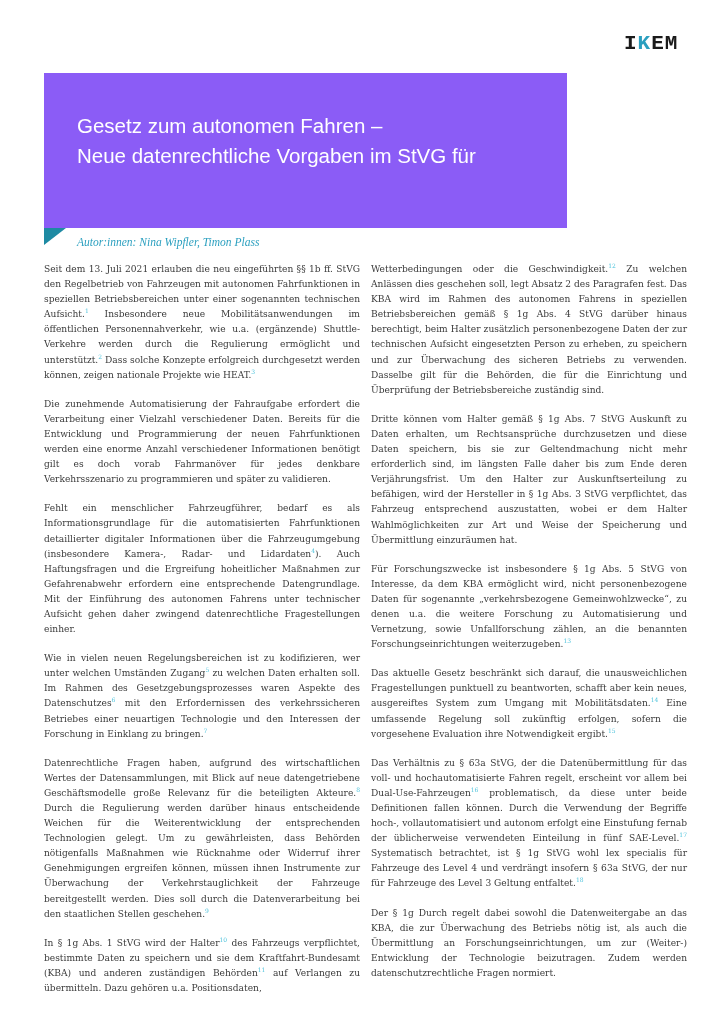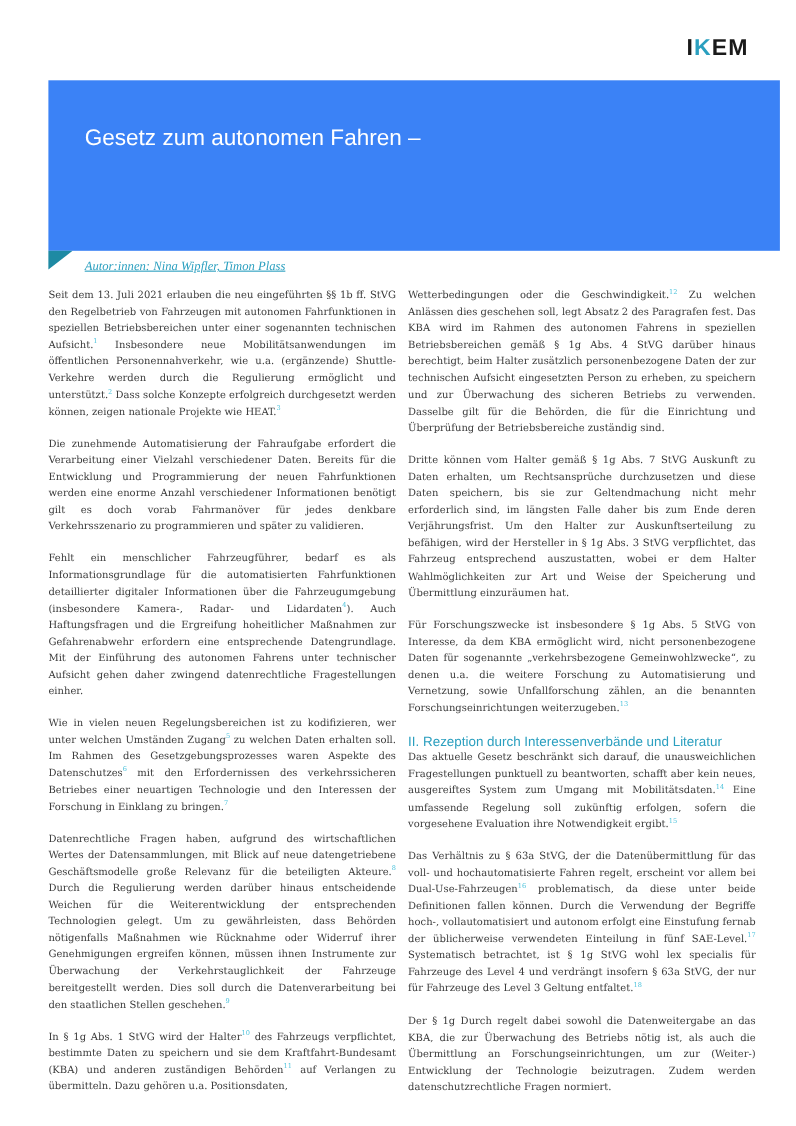--- a/index.html
+++ b/index.html
@@ -1,62 +1,62 @@
 <!DOCTYPE html>
 <html><head>
   <meta charset="utf-8">
   <style>
     html, body { margin: 0; padding: 0; background: #ffffff; }
     body { width: 724px; height: 1024px; position: relative; overflow: hidden;
            font-family: "DejaVu Serif", serif; color: #3a3a3a; }
-    .logo { position: absolute; left: 624px; top: 32px; font-family: Liberation Sans, sans-serif;
+    .logo { position: absolute; left: 624px; top: 32px; font-family: Liberation Mono, monospace;
             font-weight: bold; font-size: 21px; letter-spacing: 1px; color: #1a1a1a; }
     .logo .k { color: #2a9fbf; }
-    .header-box { position: absolute; left: 44px; top: 73px; width: 665px; height: 155px;
-                  background: #3b82f6; }
+    .header-box { position: absolute; left: 44px; top: 73px; width: 523px; height: 155px;
+                  background: #8b5cf6; }
     .title { position: absolute; left: 33px; top: 38px; margin: 0; color: #ffffff;
              font-family: "Liberation Sans", sans-serif; font-weight: normal; font-size: 20.5px;
              line-height: 29.5px; }
     .title span { display: block; }
     .corner { position: absolute; left: 44px; top: 228px; width: 0; height: 0;
               border-top: 17px solid #1e8aa3; border-right: 22px solid transparent; }
     .authors { position: absolute; left: 77px; top: 236px; font-family: "Liberation Serif", serif;
-               font-style: italic; font-size: 11.5px; color: #2a9fbf; text-decoration: underline; }
+               font-style: italic; font-size: 11.5px; color: #2a9fbf; }
     .col { position: absolute; top: 262px; width: 316px; font-size: 9.1px; line-height: 15.1px;
            text-align: justify; }
     .col-left { left: 44px; }
     .col-right { left: 371px; }
     .col p { margin: 0 0 14px 0; hyphens: manual; }
     .col h2 { margin: 0; font-family: "Liberation Sans", sans-serif; font-weight: normal;
               font-size: 12.2px; line-height: 16px; color: #2a9fbf; }
     sup { color: #4ec3dc; font-size: 6px; line-height: 0; vertical-align: super; }
   </style>
 </head>
 <body>
 
 <div class="logo"><span>I</span><span class="k">K</span><span>EM</span></div>
 
 <div class="header-box">
   <h1 class="title">
     <span>Gesetz zum autonomen Fahren –</span>
+    <span>Neue datenrechtliche Vorgaben im StVG für</span>
   </h1>
 </div>
 <div class="corner"></div>
 <div class="authors">Autor:innen: Nina Wipfler, Timon Plass</div>
 
 <div class="col col-left">
   <p><span>Seit dem 13. Juli 2021 erlauben die neu eingeführten §§ 1b ff. StVG den Regelbetrieb von Fahrzeugen mit autonomen Fahrfunktionen in speziellen Betriebsbereichen unter einer sogenannten technischen Aufsicht.</span><sup>1</sup><span> Insbesondere neue Mobilitätsanwendungen im öffentlichen Personennahverkehr, wie u.a. (ergänzende) Shuttle-Verkehre werden durch die Regulierung ermöglicht und unterstützt.</span><sup>2</sup><span> Dass solche Konzepte erfolgreich durchgesetzt werden können, zeigen nationale Projekte wie HEAT.</span><sup>3</sup></p>
   <p>Die zunehmende Automatisierung der Fahraufgabe erfordert die Verarbeitung einer Vielzahl verschiedener Daten. Bereits für die Entwicklung und Programmierung der neuen Fahrfunktionen werden eine enorme Anzahl verschiedener Informationen benötigt gilt es doch vorab Fahrmanöver für jedes denkbare Verkehrsszenario zu programmieren und später zu validieren.</p>
   <p><span>Fehlt ein menschlicher Fahrzeugführer, bedarf es als Informationsgrundlage für die automatisierten Fahrfunktionen detaillierter digitaler Informationen über die Fahrzeugumgebung (insbesondere Kamera-, Radar- und Lidardaten</span><sup>4</sup><span>). Auch Haftungsfragen und die Ergreifung hoheitlicher Maßnahmen zur Gefahrenabwehr erfordern eine entsprechende Datengrundlage. Mit der Einführung des autonomen Fahrens unter technischer Aufsicht gehen daher zwingend datenrechtliche Fragestellungen einher.</span></p>
   <p><span>Wie in vielen neuen Regelungsbereichen ist zu kodifizieren, wer unter welchen Umständen Zugang</span><sup>5</sup><span> zu welchen Daten erhalten soll. Im Rahmen des Gesetzgebungsprozesses waren Aspekte des Datenschutzes</span><sup>6</sup><span> mit den Erfordernissen des verkehrssicheren Betriebes einer neuartigen Technologie und den Interessen der Forschung in Einklang zu bringen.</span><sup>7</sup></p>
   <p><span>Datenrechtliche Fragen haben, aufgrund des wirtschaftlichen Wertes der Datensammlungen, mit Blick auf neue datengetriebene Geschäftsmodelle große Relevanz für die beteiligten Akteure.</span><sup>8</sup><span> Durch die Regulierung werden darüber hinaus entscheidende Weichen für die Weiterentwicklung der entsprechenden Technologien gelegt. Um zu gewährleisten, dass Behörden nötigenfalls Maßnahmen wie Rücknahme oder Widerruf ihrer Genehmigungen ergreifen können, müssen ihnen Instrumente zur Überwachung der Verkehrstauglichkeit der Fahrzeuge bereitgestellt werden. Dies soll durch die Datenverarbeitung bei den staatlichen Stellen geschehen.</span><sup>9</sup></p>
   <p><span>In § 1g Abs. 1 StVG wird der Halter</span><sup>10</sup><span> des Fahrzeugs verpflichtet, bestimmte Daten zu speichern und sie dem Kraftfahrt-Bundesamt (KBA) und anderen zuständigen Behörden</span><sup>11</sup><span> auf Verlangen zu übermitteln. Dazu gehören u.a. Positionsdaten,</span></p>
 </div>
 
 <div class="col col-right">
   <p><span>Wetterbedingungen oder die Geschwindigkeit.</span><sup>12</sup><span> Zu welchen Anlässen dies geschehen soll, legt Absatz 2 des Paragrafen fest. Das KBA wird im Rahmen des autonomen Fahrens in speziellen Betriebsbereichen gemäß § 1g Abs. 4 StVG darüber hinaus berechtigt, beim Halter zusätzlich personenbezogene Daten der zur technischen Aufsicht eingesetzten Person zu erheben, zu speichern und zur Überwachung des sicheren Betriebs zu verwenden. Dasselbe gilt für die Behörden, die für die Einrichtung und Überprüfung der Betriebsbereiche zuständig sind.</span></p>
   <p>Dritte können vom Halter gemäß § 1g Abs. 7 StVG Auskunft zu Daten erhalten, um Rechtsansprüche durchzusetzen und diese Daten speichern, bis sie zur Geltendmachung nicht mehr erforderlich sind, im längsten Falle daher bis zum Ende deren Verjährungsfrist. Um den Halter zur Auskunftserteilung zu befähigen, wird der Hersteller in § 1g Abs. 3 StVG verpflichtet, das Fahrzeug entsprechend auszustatten, wobei er dem Halter Wahlmöglichkeiten zur Art und Weise der Speicherung und Übermittlung einzuräumen hat.</p>
   <p><span>Für Forschungszwecke ist insbesondere § 1g Abs. 5 StVG von Interesse, da dem KBA ermöglicht wird, nicht personenbezogene Daten für sogenannte „verkehrsbezogene Gemeinwohlzwecke“, zu denen u.a. die weitere Forschung zu Automatisierung und Vernetzung, sowie Unfallforschung zählen, an die benannten Forschungseinrichtungen weiterzugeben.</span><sup>13</sup></p>
-  <h2>II. Rezeption durch Interessenverbände und Literatur</h2>
   <p><span>Das aktuelle Gesetz beschränkt sich darauf, die unausweichlichen Fragestellungen punktuell zu beantworten, schafft aber kein neues, ausgereiftes System zum Umgang mit Mobilitätsdaten.</span><sup>14</sup><span> Eine umfassende Regelung soll zukünftig erfolgen, sofern die vorgesehene Evaluation ihre Notwendigkeit ergibt.</span><sup>15</sup></p>
   <p><span>Das Verhältnis zu § 63a StVG, der die Datenübermittlung für das voll- und hochautomatisierte Fahren regelt, erscheint vor allem bei Dual-Use-Fahrzeugen</span><sup>16</sup><span> problematisch, da diese unter beide Definitionen fallen können. Durch die Verwendung der Begriffe hoch-, vollautomatisiert und autonom erfolgt eine Einstufung fernab der üblicherweise verwendeten Einteilung in fünf SAE-Level.</span><sup>17</sup><span> Systematisch betrachtet, ist § 1g StVG wohl lex specialis für Fahrzeuge des Level 4 und verdrängt insofern § 63a StVG, der nur für Fahrzeuge des Level 3 Geltung entfaltet.</span><sup>18</sup></p>
   <p>Der § 1g Durch regelt dabei sowohl die Datenweitergabe an das KBA, die zur Überwachung des Betriebs nötig ist, als auch die Übermittlung an Forschungseinrichtungen, um zur (Weiter-) Entwicklung der Technologie beizutragen. Zudem werden datenschutzrechtliche Fragen normiert.</p>
 </div>
 
 </body></html>

